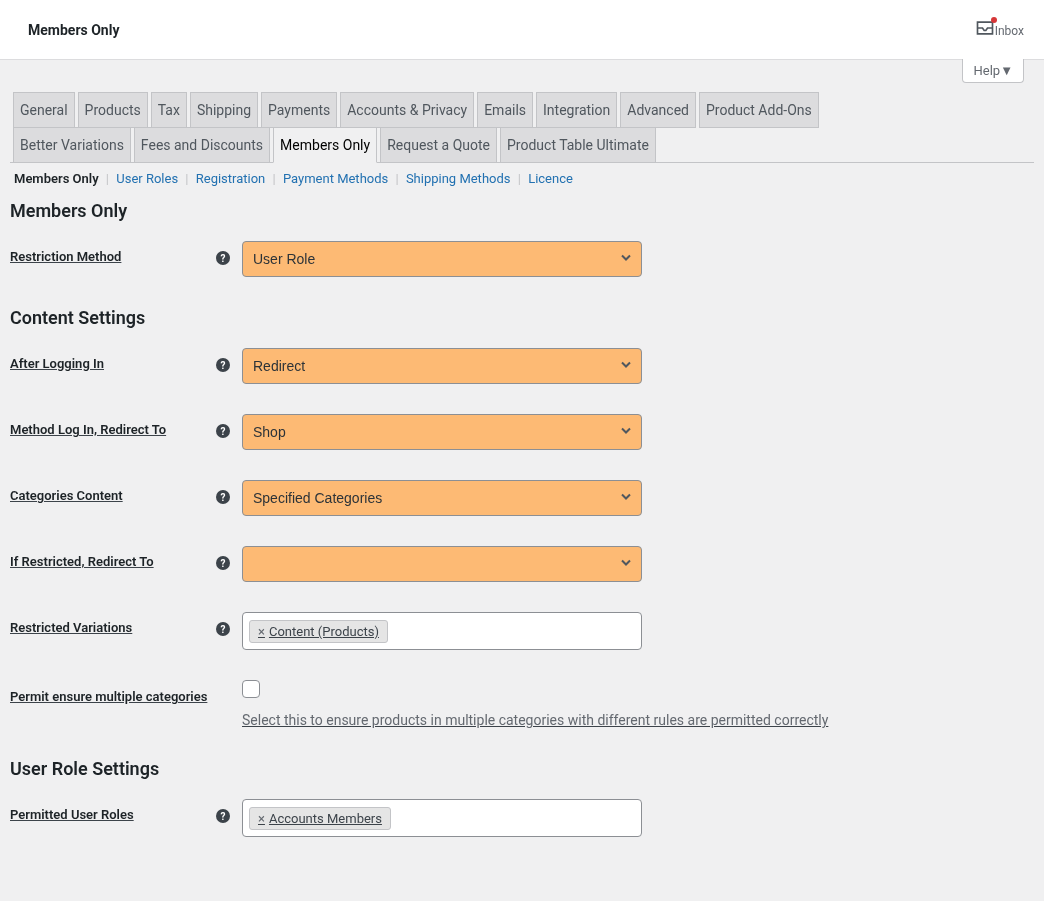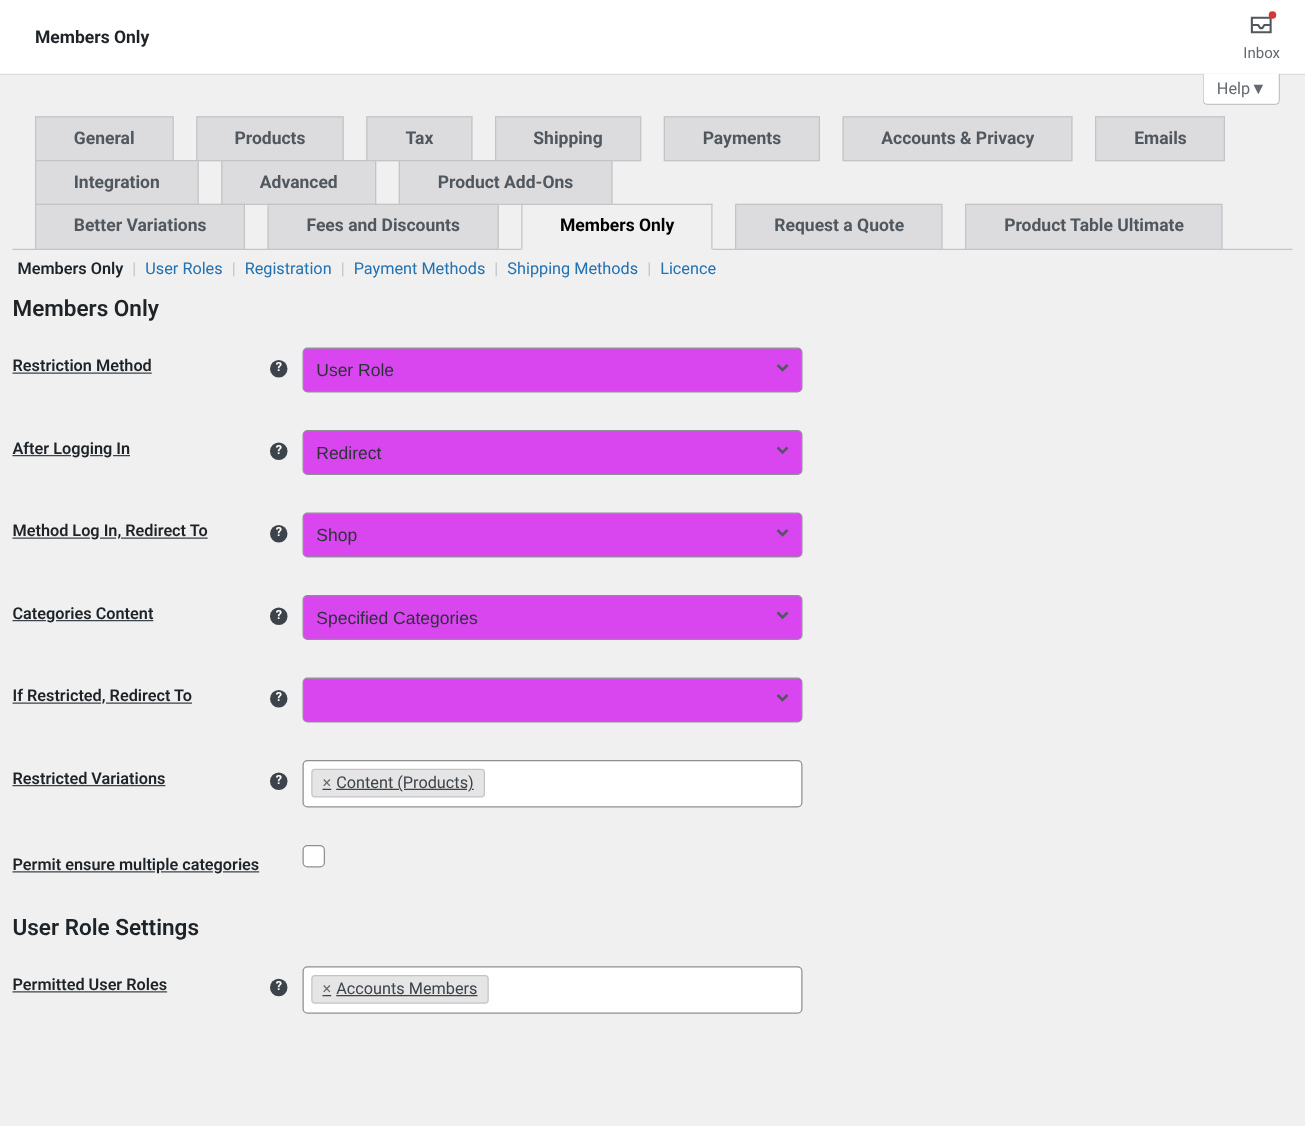--- a/index.html
+++ b/index.html
@@ -22,21 +22,21 @@
       justify-content: space-between;
       padding: 0 20px 0 28px;
     }
     .top-title {
       font-size: 14px;
       font-weight: 700;
       color: #1d2327;
     }
     .inbox-block {
       display: flex;
-      flex-direction: column;
+      flex-direction: row;
       align-items: center;
       cursor: pointer;
       position: relative;
       justify-content: flex-end;
     }
     .inbox-icon {
       position: relative;
     }
     .inbox-dot {
       position: absolute;
@@ -80,23 +80,23 @@
       margin: 0;
       padding-top: 9px;
       line-height: 1.3;
     }
     .nav-tab {
       display: inline-block;
       background: #dcdcde;
       border: 1px solid #c3c4c7;
       color: #50575e;
       font-size: 14px;
-      font-weight: 700;
-      padding: 8px 30px;
-      margin-left: 18px;
+      font-weight: 400;
+      padding: 8px 6px;
+      margin-left: 3px;
       margin-bottom: -1px;
       text-decoration: none;
       cursor: pointer;
     }
     .nav-tab-active {
       background: #f0f0f1;
       border-bottom-color: #f0f0f1;
       color: #000;
     }
     .subsubsub {
@@ -161,21 +161,21 @@
       flex: 1;
       max-width: 600px;
     }
     .select-wrap {
       position: relative;
       width: 400px;
     }
     select {
       width: 100%;
       height: 36px;
-      background: #d946ef;
+      background: #fdba74;
       border: 1px solid #8c8f94;
       border-radius: 4px;
       padding: 0 30px 0 10px;
       font-size: 14px;
       color: #2c3338;
       appearance: none;
       cursor: pointer;
     }
     .select-chevron {
       position: absolute;
@@ -279,20 +279,21 @@
           </select>
           <span class="select-chevron">
             <svg width="12" height="12" viewBox="0 0 12 12">
                 <path d="M2 4l4 4 4-4" fill="none" stroke="currentColor" stroke-width="2"></path>
               </svg>
           </span>
         </div>
       </div>
     </div>
 
+    <h2 class="section-title">Content Settings</h2>
 
     <div class="form-row">
       <div class="label-col">
         <span>After Logging In</span>
         <span class="help-icon">?</span>
       </div>
       <div class="field-col">
         <div class="select-wrap">
           <select>
             <option>Redirect</option>
@@ -378,20 +379,21 @@
       </div>
     </div>
 
     <div class="form-row">
       <div class="label-col">
         <span class="label-multiline">Permit ensure multiple categories</span>
       </div>
       <div class="field-col">
         <div class="checkbox-wrap">
           <input type="checkbox" style="">
+          <div class="description">Select this to ensure products in multiple categories with different rules are permitted correctly</div>
         </div>
       </div>
     </div>
 
     <h2 class="section-title">User Role Settings</h2>
 
     <div class="form-row">
       <div class="label-col">
         <span>Permitted User Roles</span>
         <span class="help-icon">?</span>

